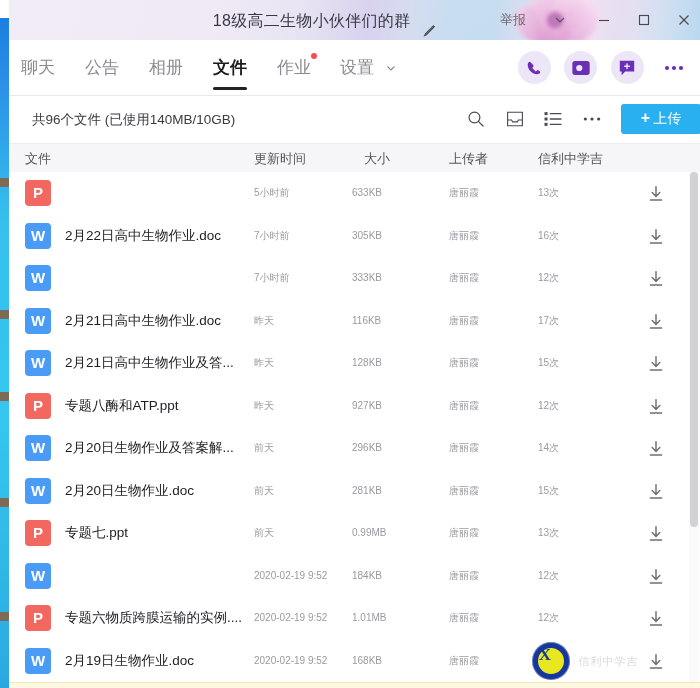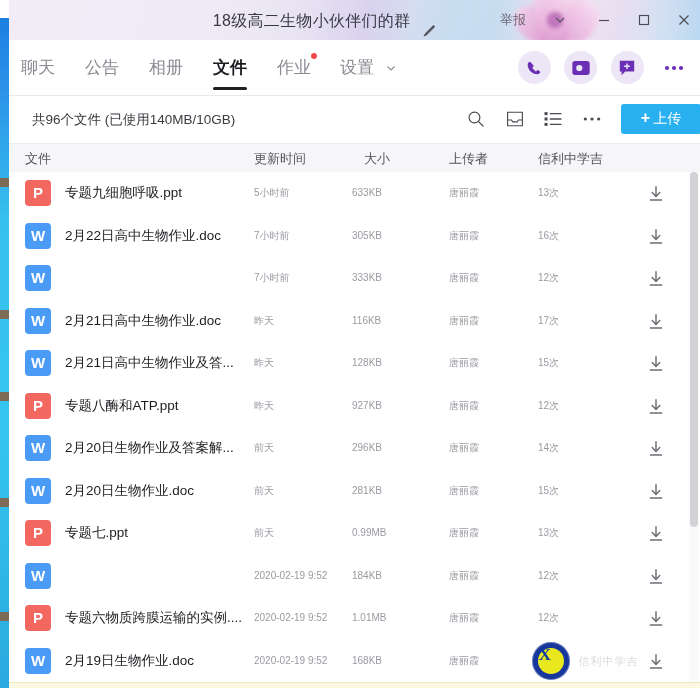--- a/index.html
+++ b/index.html
@@ -455,21 +455,20 @@
     <div class="th c-file">文件</div>
     <div class="th c-time">更新时间</div>
     <div class="th c-size">大小</div>
     <div class="th c-uploader">上传者</div>
     <div class="th c-downloads">信利中学吉</div>
   </div>
 
   <div class="list-wrap" id="file-list">
       <div class="row">
         <span class="ficon ppt">P</span>
-        <span class="fname">专题九细胞呼吸.ppt</span>
         <span class="cell cl-time">5小时前</span>
         <span class="cell cl-size">633KB</span>
         <span class="cell cl-up">唐丽霞</span>
         <span class="cell cl-dl">13次</span>
         <span class="dl-btn">
           <svg width="18" height="18" viewBox="0 0 18 18">
             <path d="M9 1.6 V11.2 M5.2 7.6 L9 11.4 L12.8 7.6" stroke="#6d6d75" stroke-width="1.45" fill="none" stroke-linecap="round" stroke-linejoin="round"></path>
             <path d="M3.4 15 H14.6" stroke="#6d6d75" stroke-width="1.45" stroke-linecap="round"></path>
           </svg>
         </span>

